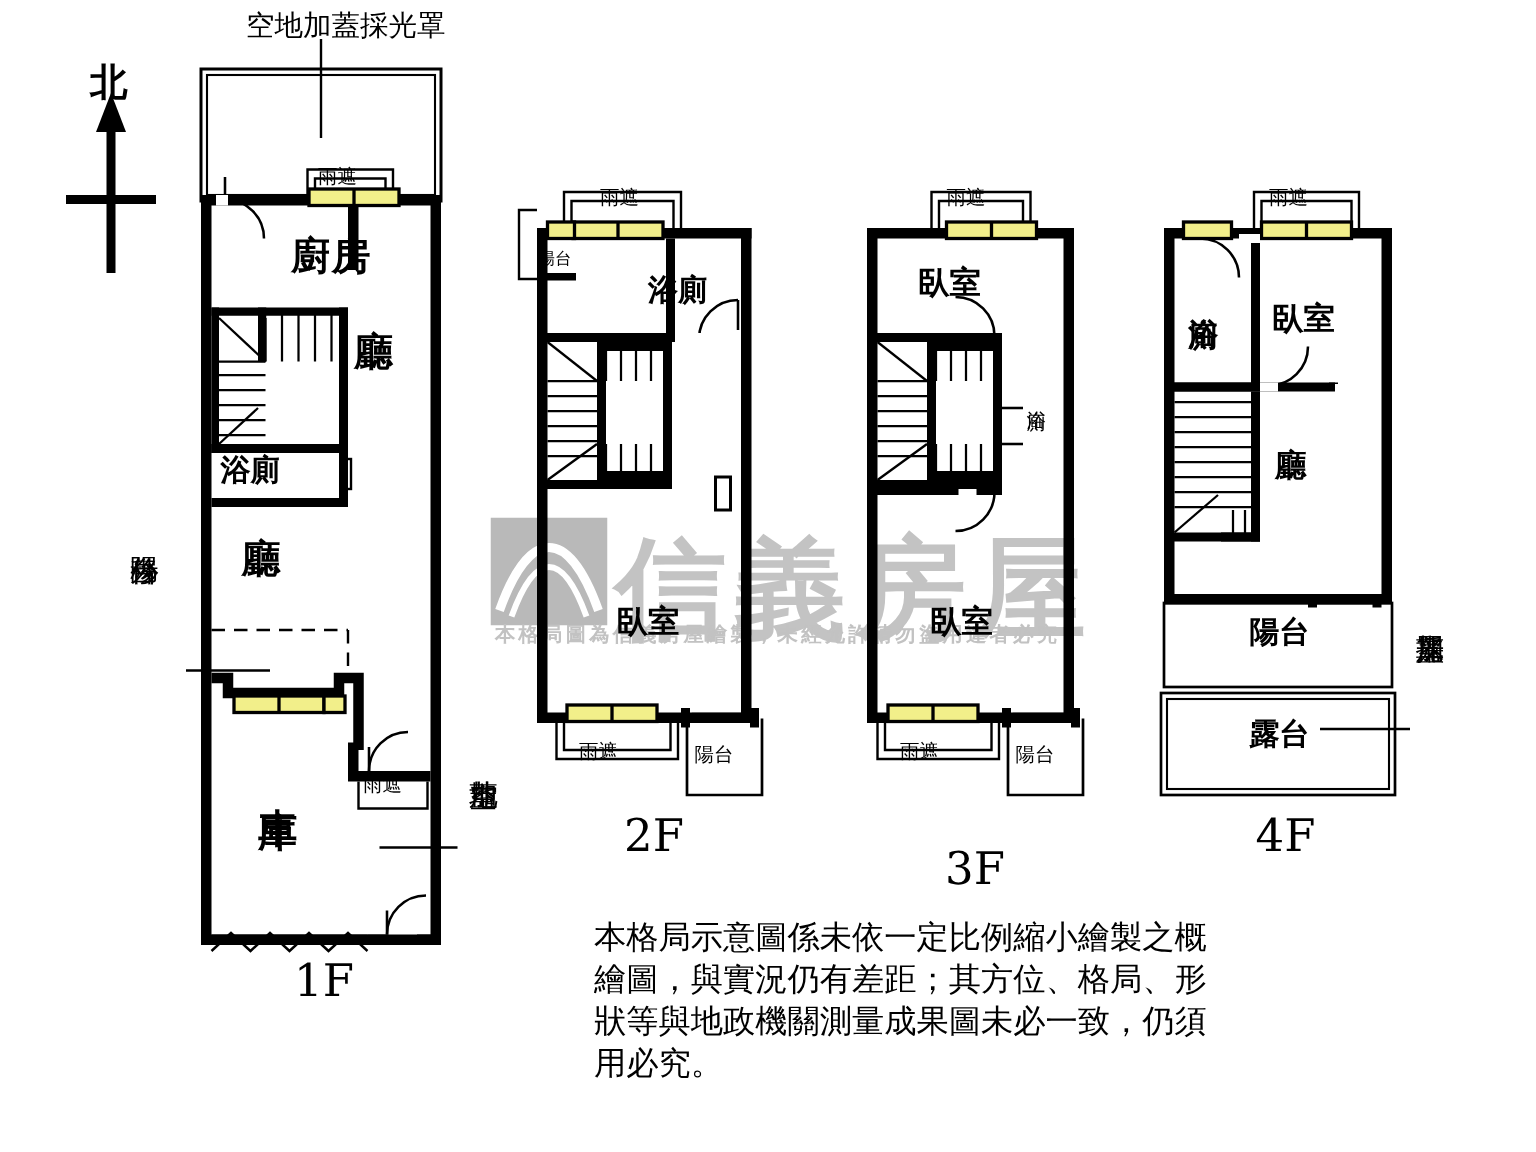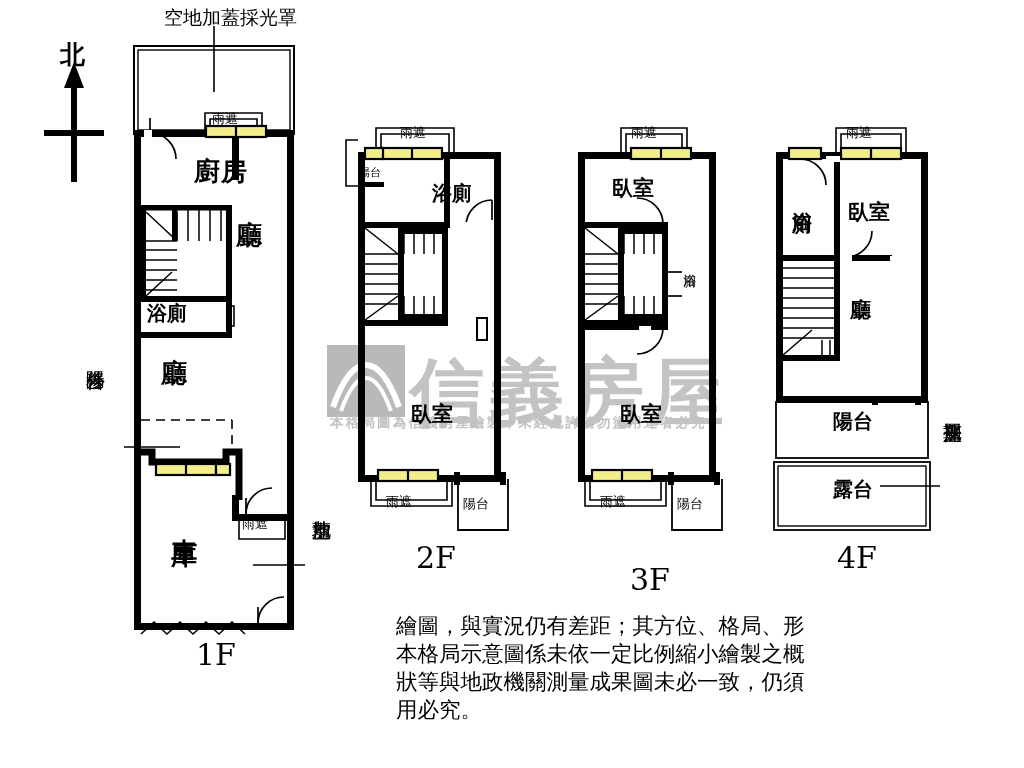--- a/index.html
+++ b/index.html
@@ -449,19 +449,19 @@
   <div class="txt cn rm-xs" style="left:846px;top:126px;">雨遮</div>
   <div class="txt cn rm-sm" style="left:791px;top:196px;writing-mode:vertical-rl;text-orientation:upright;line-height:1.08;">浴廁</div>
   <div class="txt cn rm-md" style="left:848px;top:202px;">臥室</div>
   <div class="txt cn rm-md" style="left:850px;top:300px;">廳</div>
   <div class="txt cn rm-sm" style="left:833px;top:411px;">陽台</div>
   <div class="txt cn rm-sm" style="left:833px;top:479px;">露台</div>
   <div class="txt cn callout-v" style="left:943px;top:408px;">加蓋採光罩</div>
   <div class="txt serifnum floor-lab" style="left:837px;top:543px;">4F</div>
 
   <div class="disclaimer" style="left:396px;top:612px;width:520px;">
+    <div>本格局示意圖係未依一定比例縮小繪製之概</div>
     <div>繪圖，與實況仍有差距；其方位、格局、形</div>
-    <div>本格局示意圖係未依一定比例縮小繪製之概</div>
     <div>狀等與地政機關測量成果圖未必一致，仍須</div>
     <div>用必究。</div>
   </div>
 
 </div>
 
 </body></html>

